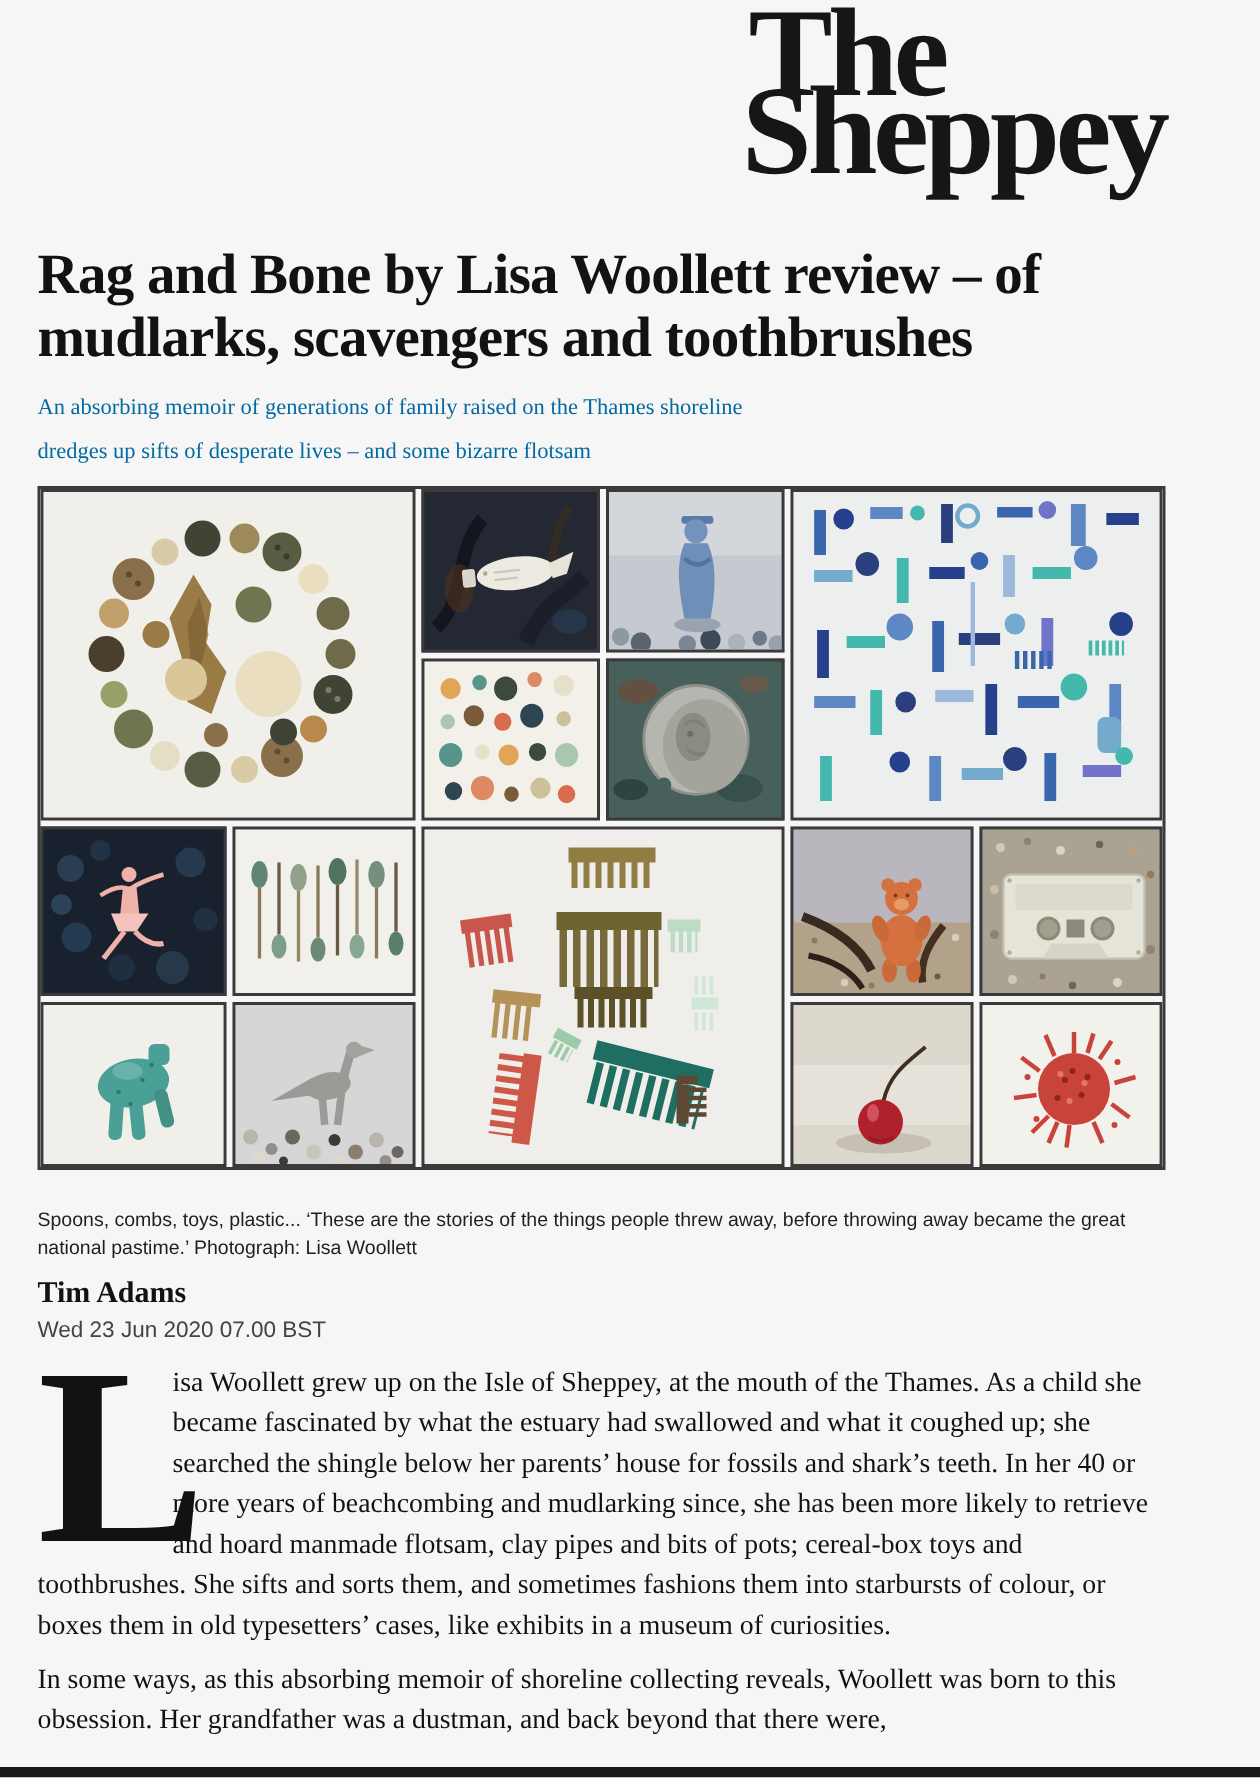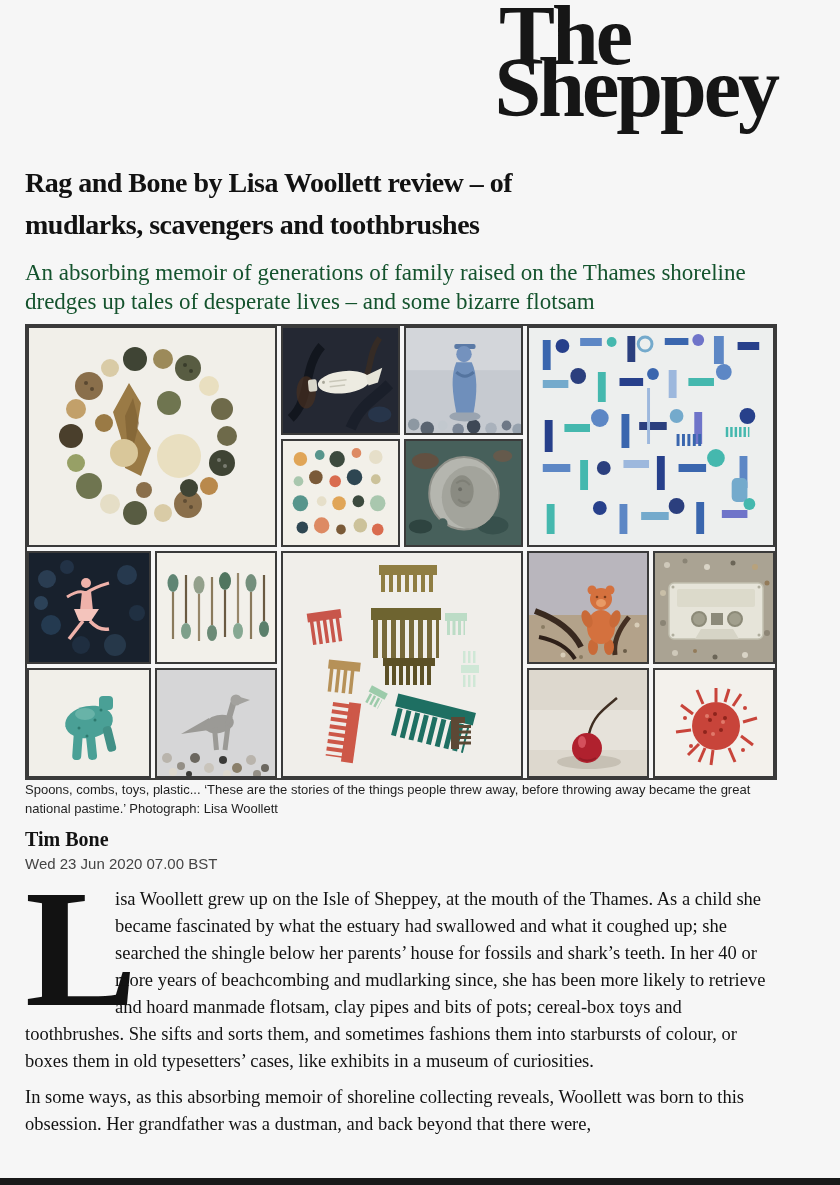--- a/index.html
+++ b/index.html
@@ -16,24 +16,24 @@
   .logo span{
     position:absolute;display:block;
     font-family:"Liberation Serif","DejaVu Serif",serif;
     font-weight:bold;color:#161616;letter-spacing:-3px;
     font-size:84px;line-height:1;white-space:nowrap;
   }
   .logo-the{top:-16px;right:147px;}
   .logo-guardian{top:36px;right:0;}
   
   h1{margin:10px 0 0 0;font-family:"Liberation Serif","DejaVu Serif",serif;
-     font-weight:bold;font-size:28px;line-height:42px;color:#121212;letter-spacing:-0.5px;}
+     font-weight:bold;font-size:38px;line-height:42px;color:#121212;letter-spacing:-0.5px;}
   h1 span{display:block;white-space:nowrap;}
   .standfirst{margin:12px 0 0 0;font-family:"Liberation Serif","DejaVu Serif",serif;
-     font-size:23px;line-height:29px;color:#14532d;}
+     font-size:15px;line-height:29px;color:#0369a1;}
   .standfirst span{display:block;white-space:nowrap;}
   
   figure.collage{
     margin:8px 0 0 0;width:752px;box-sizing:border-box;
     border:2px solid #3a3a3a;background:#f6f6f6;
     display:grid;gap:4px;
     grid-template-columns:124px 122px 242px 122px 122px;
     grid-template-rows:221px 113px 110px;
   }
   .tile{border:2px solid #3a3a3a;box-sizing:border-box;overflow:hidden;background:#eee;}
@@ -45,21 +45,21 @@
   .t-blue{grid-column:4/6;grid-row:1;}
   .t-ballerina{grid-column:1;grid-row:2;}
   .t-spoons{grid-column:2;grid-row:2;}
   .t-combs{grid-column:3;grid-row:2/4;}
   .t-bear{grid-column:4;grid-row:2;}
   .t-cassette{grid-column:5;grid-row:2;}
   .t-animal{grid-column:1;grid-row:3;}
   .t-dino{grid-column:2;grid-row:3;}
   .t-cherry{grid-column:4;grid-row:3;}
   .t-star{grid-column:5;grid-row:3;}
-  figcaption{margin-top:0;font-size:13px;line-height:19px;color:#1f1f1f;width:752px;}
+  figcaption{margin-top:23px;font-size:13px;line-height:19px;color:#1f1f1f;width:752px;}
   
   .byline{margin-top:10px;font-family:"Liberation Serif","DejaVu Serif",serif;
           font-weight:bold;font-size:20px;line-height:22px;color:#121212;}
   .dateline{margin-top:5px;font-size:15px;line-height:18px;color:#444;}
   
   article{margin-top:13px;font-family:"Liberation Serif","DejaVu Serif",serif;
           font-size:18.5px;line-height:27px;color:#121212;}
   article p{margin:0;}
   article p + p{margin-top:9px;}
   .dropcap{
@@ -81,21 +81,21 @@
     </div>
   </header>
 
   <h1>
     <span>Rag and Bone by Lisa Woollett review – of</span>
     <span>mudlarks, scavengers and toothbrushes</span>
   </h1>
 
   <p class="standfirst">
     <span>An absorbing memoir of generations of family raised on the Thames shoreline</span>
-    <span>dredges up tales of desperate lives – and some bizarre flotsam</span>
+    <span>dredges up sifts of desperate lives – and some bizarre flotsam</span>
   </p>
 
   <figure class="collage">
 
     <div class="tile t-buttons" style="background:#f1efe9">
       <svg viewBox="0 0 246 217" preserveAspectRatio="none">
         <rect width="246" height="217" fill="#f1efe9"></rect>
         <path d="M100,55 L112,75 L108,100 L122,120 L112,148 L96,140 L92,110 L84,84 Z" fill="#9a7a45"></path>
         <path d="M104,70 L110,95 L104,120 L98,112 L96,88 Z" fill="#7a5c30" opacity="0.6"></path>
         <circle cx="198" cy="108" r="10" fill="#6e6a4a"></circle>
@@ -502,21 +502,21 @@
           <circle cx="30" cy="48" r="2" fill="#c8443a"></circle>
         <circle cx="88" cy="80" r="2" fill="#c8443a"></circle>
           <circle cx="36" cy="76" r="2" fill="#c8443a"></circle>
       </svg>
     </div>
 
   </figure>
 
   <figcaption>Spoons, combs, toys, plastic... ‘These are the stories of the things people threw away, before throwing away became the great national pastime.’ Photograph: Lisa Woollett</figcaption>
 
-  <div class="byline">Tim Bone</div>
+  <div class="byline">Tim Adams</div>
   <div class="dateline">Wed 23 Jun 2020 07.00 BST</div>
 
   <article>
     <p><span class="dropcap">L</span><span>isa Woollett grew up on the Isle of Sheppey, at the mouth of the Thames. As a child she became fascinated by what the estuary had swallowed and what it coughed up; she searched the shingle below her parents’ house for fossils and shark’s teeth. In her 40 or more years of beachcombing and mudlarking since, she has been more likely to retrieve and hoard manmade flotsam, clay pipes and bits of pots; cereal-box toys and toothbrushes. She sifts and sorts them, and sometimes fashions them into starbursts of colour, or boxes them in old typesetters’ cases, like exhibits in a museum of curiosities.</span></p>
     <p><span>In some ways, as this absorbing memoir of shoreline collecting reveals, Woollett was born to this obsession. Her grandfather was a dustman, and back beyond that there were,</span></p>
   </article>
 
 </div>
 
 <div class="bottom-bar"></div>

